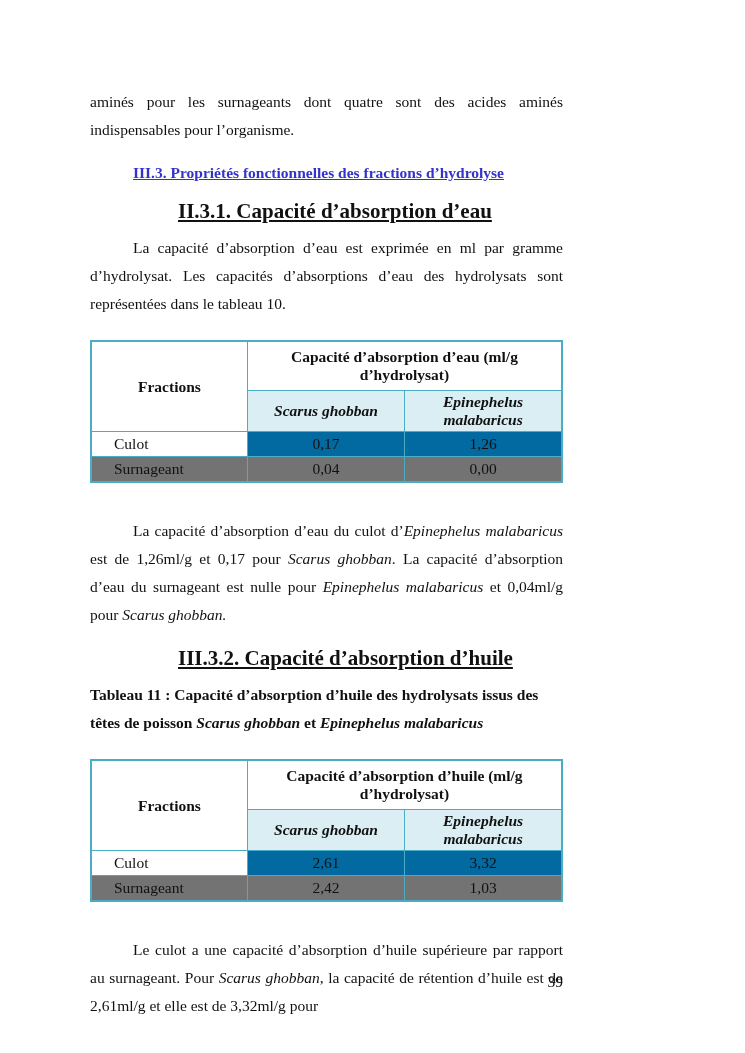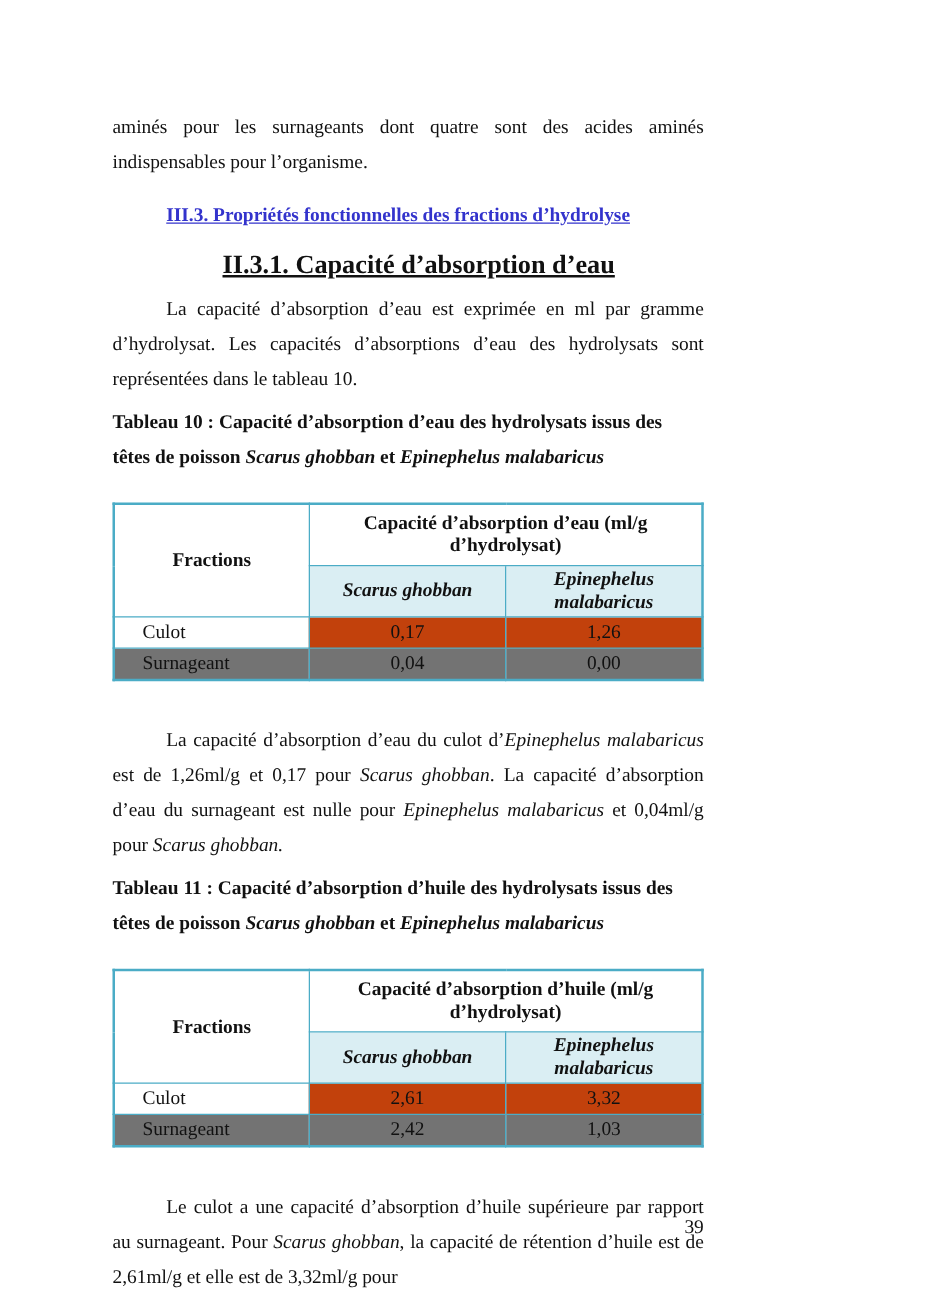--- a/index.html
+++ b/index.html
@@ -75,21 +75,21 @@
     padding: 2px 4px;
   }
   td.rowlabel {
     text-align: left;
     padding: 3px 22px;
     background: #ffffff;
   }
   td.val {
     text-align: center;
     padding: 3px 4px;
-    background: #c2410c;
+    background: #0369a1;
   }
   tr.band td { background: #737373; }
   .gap-after-table { margin-top: 34px; }
   .pageno {
     position: absolute;
     right: 87px;
     bottom: 62px;
     font-size: 15.5px;
   }
 </style>
@@ -99,21 +99,20 @@
 <div class="page">
 
   <p class="body">aminés pour les surnageants dont quatre sont des acides aminés indispensables pour l’organisme.</p>
 
   <h2 class="section">III.3. Propriétés fonctionnelles des fractions d’hydrolyse</h2>
 
   <h3 class="sub">II.3.1. Capacité d’absorption d’eau</h3>
 
   <p class="body indent">La capacité d’absorption d’eau est exprimée en ml par gramme d’hydrolysat. Les capacités d’absorptions d’eau des hydrolysats sont représentées dans le tableau 10.</p>
 
-  <p class="caption"><span>Tableau 10 : Capacité d’absorption d’eau des hydrolysats issus des têtes de poisson </span><span class="it">Scarus ghobban</span><span> et </span><span class="it">Epinephelus malabaricus</span></p>
 
   <table class="captable">
     <tbody>
         <tr>
       <td class="corner" rowspan="2">Fractions</td>
       <td class="span-head" colspan="2">Capacité d’absorption d’eau (ml/g d’hydrolysat)</td>
     </tr>
     <tr>
       <td class="species">Scarus ghobban</td>
       <td class="species">Epinephelus malabaricus</td>
@@ -126,20 +125,21 @@
     <tr class="band">
       <td class="rowlabel">Surnageant</td>
       <td class="val">0,04</td>
       <td class="val">0,00</td>
     </tr>
   </tbody>
     </table>
 
   <p class="body indent gap-after-table"><span>La capacité d’absorption d’eau du culot d’</span><span class="it">Epinephelus malabaricus</span><span> est de 1,26ml/g et 0,17 pour </span><span class="it">Scarus ghobban</span><span>. La capacité d’absorption d’eau du surnageant est nulle pour </span><span class="it">Epinephelus malabaricus</span><span> et 0,04ml/g pour </span><span class="it">Scarus ghobban.</span></p>
 
+  <h3 class="sub" style="margin-top:18px;">III.3.2. Capacité d’absorption d’huile</h3>
 
 
   <p class="caption"><span>Tableau 11 : Capacité d’absorption d’huile des hydrolysats issus des têtes de poisson </span><span class="it">Scarus ghobban</span><span> et </span><span class="it">Epinephelus malabaricus</span></p>
 
   <table class="captable">
     <tbody>
         <tr>
       <td class="corner" rowspan="2">Fractions</td>
       <td class="span-head" colspan="2">Capacité d’absorption d’huile (ml/g d’hydrolysat)</td>
     </tr>

